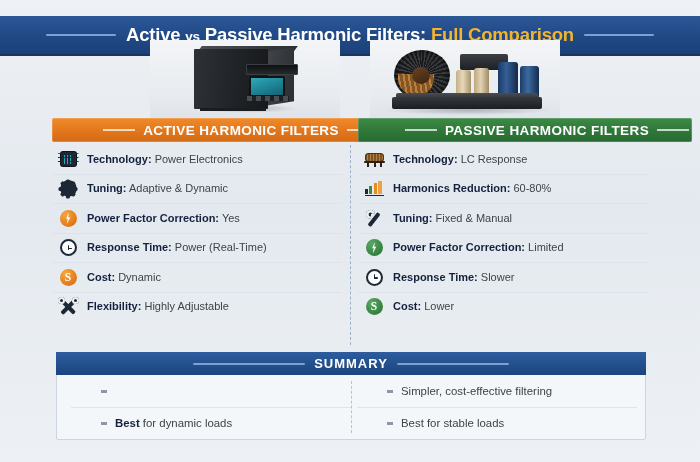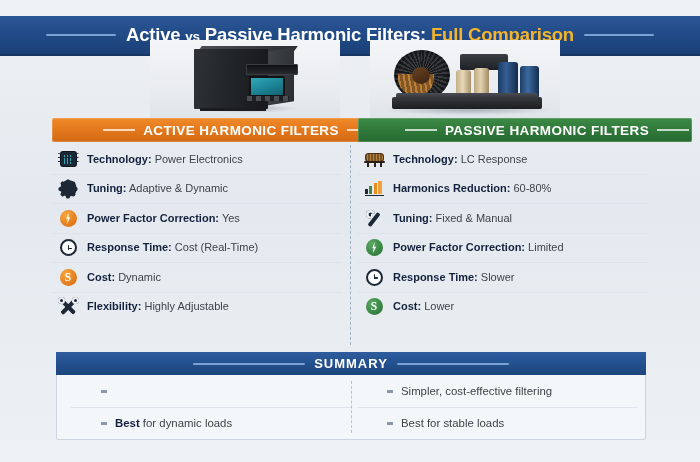--- a/index.html
+++ b/index.html
@@ -349,21 +349,21 @@
         <span class="rtext"><b>Power Factor Correction:</b> <span>Yes</span></span>
       </div>
 
       <div class="row">
         <span class="ricon">
             <span class="ic-clock">
               <i class="h h1"></i>
               <i class="h h2"></i>
             </span>
           </span>
-        <span class="rtext"><b>Response Time:</b> <span>Cost (Real-Time)</span></span>
+        <span class="rtext"><b>Response Time:</b> <span>Power (Real-Time)</span></span>
       </div>
 
       <div class="row">
         <span class="ricon">
             <span class="ic-dollar">S</span>
           </span>
         <span class="rtext"><b>Cost:</b> <span>Dynamic</span></span>
       </div>
 
       <div class="row">

